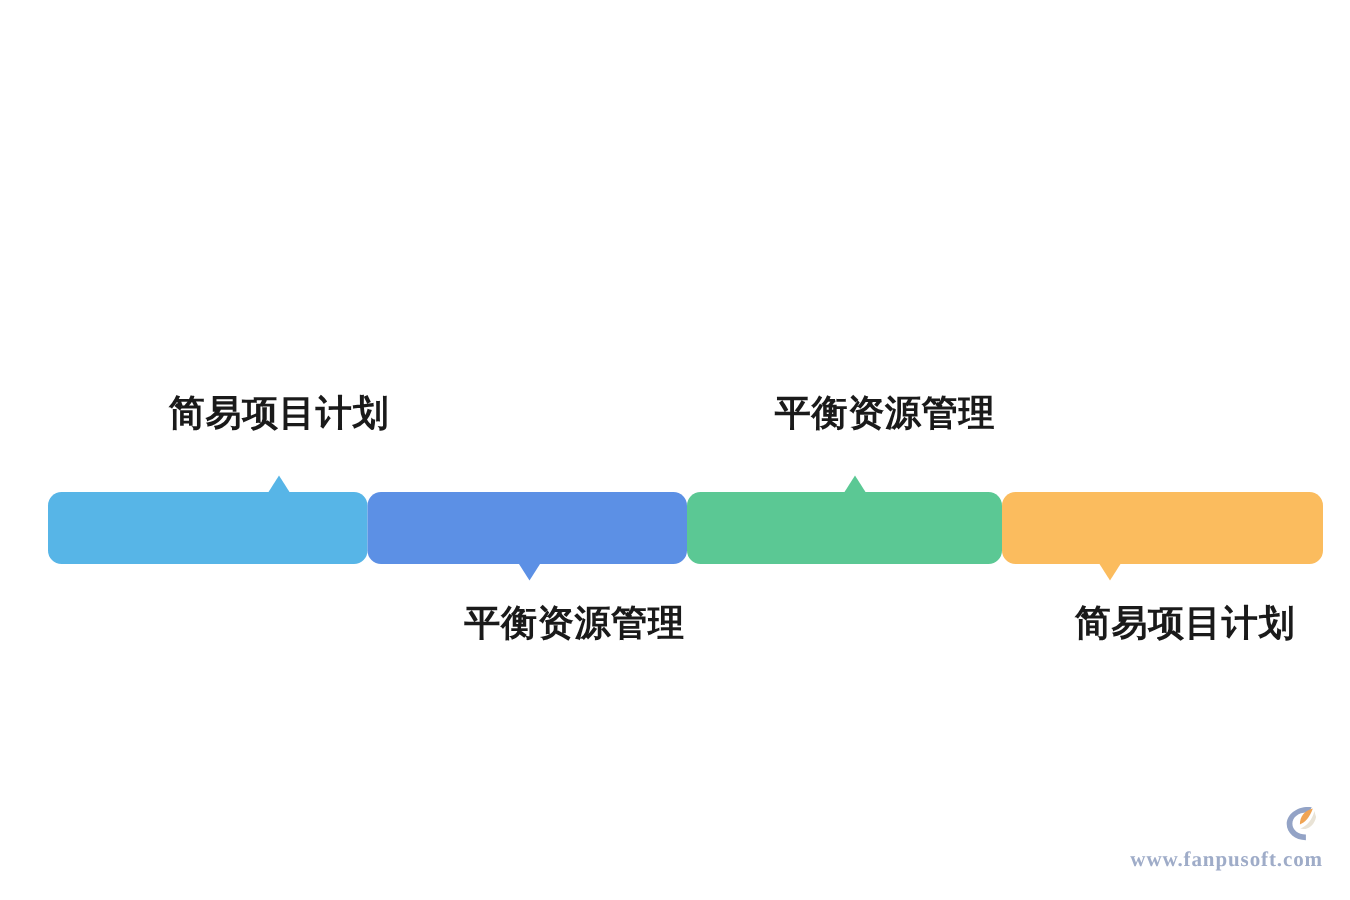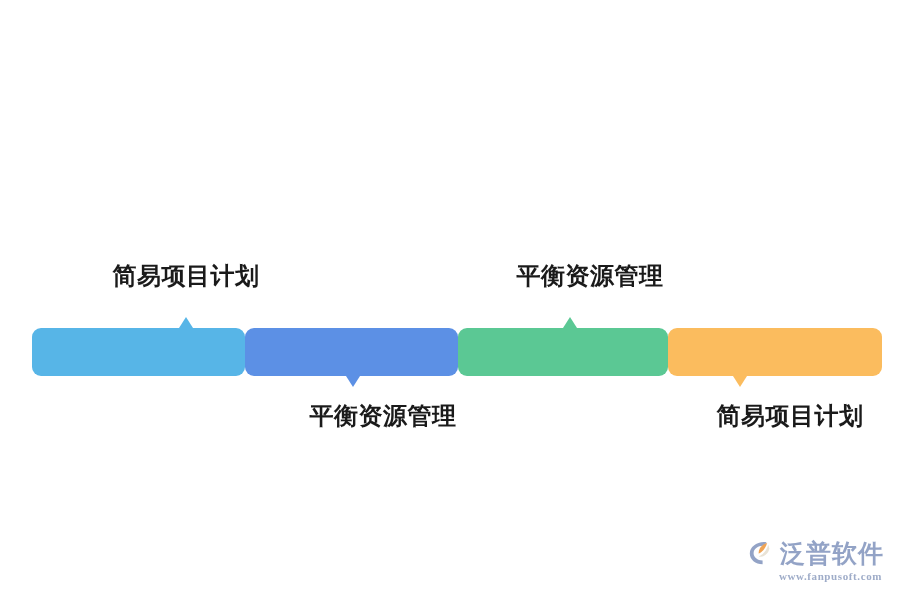--- a/index.html
+++ b/index.html
@@ -100,21 +100,21 @@
   .wm-brand {
     font-family: "DejaVu Sans", "Liberation Sans", sans-serif;
     font-size: 25px;
     font-weight: bold;
     color: #8e9fc4;
     letter-spacing: 1px;
     line-height: 1;
   }
   .wm-url {
     font-family: "Liberation Serif", "DejaVu Serif", serif;
-    font-size: 11px;
+    font-size: 14px;
     font-weight: bold;
     color: #9aa8c6;
     letter-spacing: 0.6px;
     margin-top: 2px;
     margin-right: 2px;
   }
 </style>
 </head>
 <body>
 
@@ -129,21 +129,20 @@
 
   <div class="watermark">
     <div class="wm-row">
       <span class="wm-mark">
         <svg width="30" height="30" viewBox="0 0 30 30" aria-hidden="true">
           <path d="M20.5 4.2 C11.5 3.0 3.8 8.6 3.8 15.4 C3.8 21.4 9.4 26.2 16.6 26.2 L16.6 22.4 C11.4 22.4 7.6 19.2 7.6 15.2 C7.6 10.6 12.4 7.2 18.6 7.8 Z" fill="#8e9fc4"></path>
           <path d="M21.2 5.0 C15.8 6.2 12.4 10.6 12.6 15.6 C15.8 14.4 19.2 11.0 21.2 5.0 Z" fill="#f0a04b"></path>
           <path d="M22.2 6.6 C21.0 12.4 17.2 16.6 12.8 18.4 C17.6 19.8 22.4 16.0 23.4 10.6 Z" fill="#e8e2d4"></path>
         </svg>
       </span>
-      <span class="wm-brand">泛普软件</span>
     </div>
     <div class="wm-url">www.fanpusoft.com</div>
   </div>
 
 <div class="pointer up" style="left: 179px; top: 317px; border-bottom-color: rgb(87, 181, 231);"></div>
     <div class="seg-label" style="left: 186px; top: 264px;">简易项目计划</div>
     <div class="pointer down" style="left: 346px; top: 376px; border-top-color: rgb(92, 144, 229);"></div>
     <div class="seg-label" style="left: 353px; top: 404px; margin-left: 30px;">平衡资源管理</div>
     <div class="pointer up" style="left: 563px; top: 317px; border-bottom-color: rgb(91, 200, 148);"></div>
     <div class="seg-label" style="left: 590px; top: 264px;">平衡资源管理</div>

